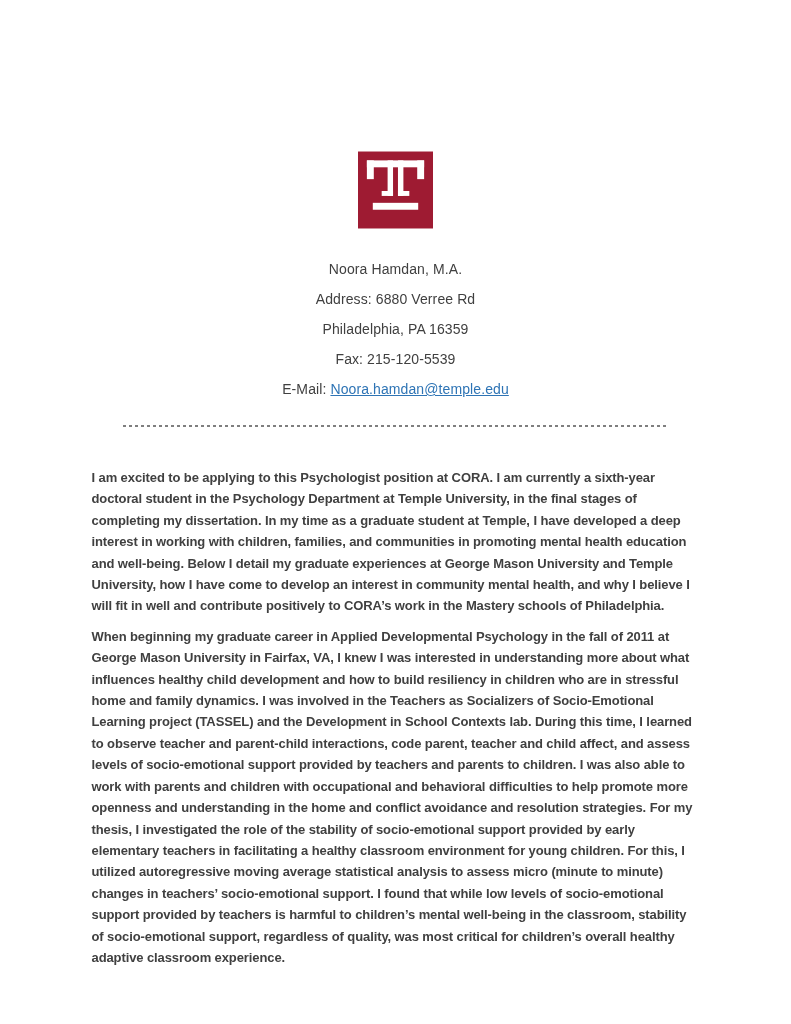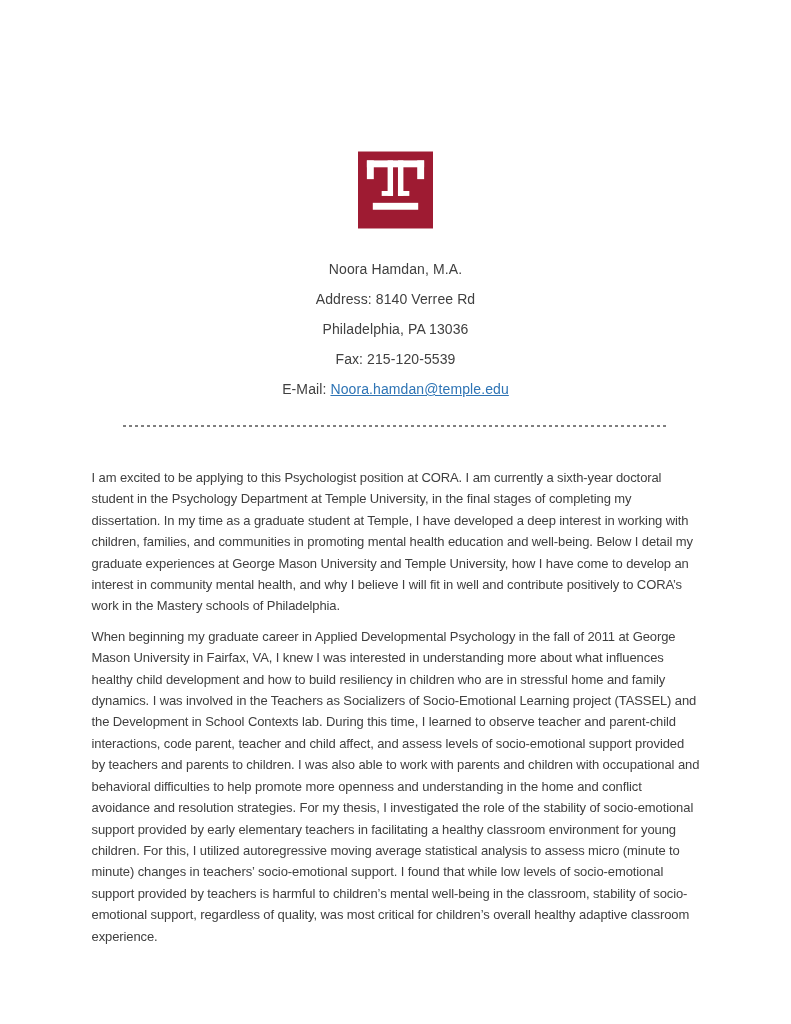--- a/index.html
+++ b/index.html
@@ -53,21 +53,21 @@
       var(--divider, #7F7F7F) 0px, var(--divider, #7F7F7F) 3px,
       transparent 3px, transparent 6px
     );
   }
 
   .body-text {
     width: 608px;
     margin: 40px auto 0 auto;
     color: var(--text, #404040);
     font-size: 13px;
-    font-weight: 400;
+    font-weight: 700;
     line-height: 21.4px;
     letter-spacing: -0.1px;
     text-align: left;
   }
   .body-text p {
     margin: 0 0 9px 0;
   }
 </style>
 </head>
 <body>
@@ -87,22 +87,22 @@
 
       <rect x="24" y="40" width="11.5" height="5"></rect>
       <rect x="40.5" y="40" width="11.5" height="5"></rect>
 
       <rect x="15" y="52" width="46" height="7"></rect>
     </g>
   </svg>
 
   <div class="contact">
     <p>Noora Hamdan, M.A.</p>
-    <p>Address: 8140 Verree Rd</p>
-    <p>Philadelphia, PA 13036</p>
+    <p>Address: 6880 Verree Rd</p>
+    <p>Philadelphia, PA 16359</p>
     <p>Fax: 215-120-5539</p>
     <p><span>E-Mail: </span><a class="email" href="#">Noora.hamdan@temple.edu</a></p>
   </div>
 
   <div class="divider"></div>
 
   <div class="body-text">
     <p>I am excited to be applying to this Psychologist position at CORA. I am currently a sixth-year doctoral student in the Psychology Department at Temple University, in the final stages of completing my dissertation. In my time as a graduate student at Temple, I have developed a deep interest in working with children, families, and communities in promoting mental health education and well-being. Below I detail my graduate experiences at George Mason University and Temple University, how I have come to develop an interest in community mental health, and why I believe I will fit in well and contribute positively to CORA’s work in the Mastery schools of Philadelphia.</p>
     <p>When beginning my graduate career in Applied Developmental Psychology in the fall of 2011 at George Mason University in Fairfax, VA, I knew I was interested in understanding more about what influences healthy child development and how to build resiliency in children who are in stressful home and family dynamics. I was involved in the Teachers as Socializers of Socio-Emotional Learning project (TASSEL) and the Development in School Contexts lab. During this time, I learned to observe teacher and parent-child interactions, code parent, teacher and child affect, and assess levels of socio-emotional support provided by teachers and parents to children. I was also able to work with parents and children with occupational and behavioral difficulties to help promote more openness and understanding in the home and conflict avoidance and resolution strategies.  For my thesis, I investigated the role of the stability of socio-emotional support provided by early elementary teachers in facilitating a healthy classroom environment for young children. For this, I utilized autoregressive moving average statistical analysis to assess micro (minute to minute) changes in teachers’ socio-emotional support. I found that while low levels of socio-emotional support provided by teachers is harmful to children’s mental well-being in the classroom, stability of socio-emotional support, regardless of quality, was most critical for children’s overall healthy adaptive classroom experience.</p>
   </div>

